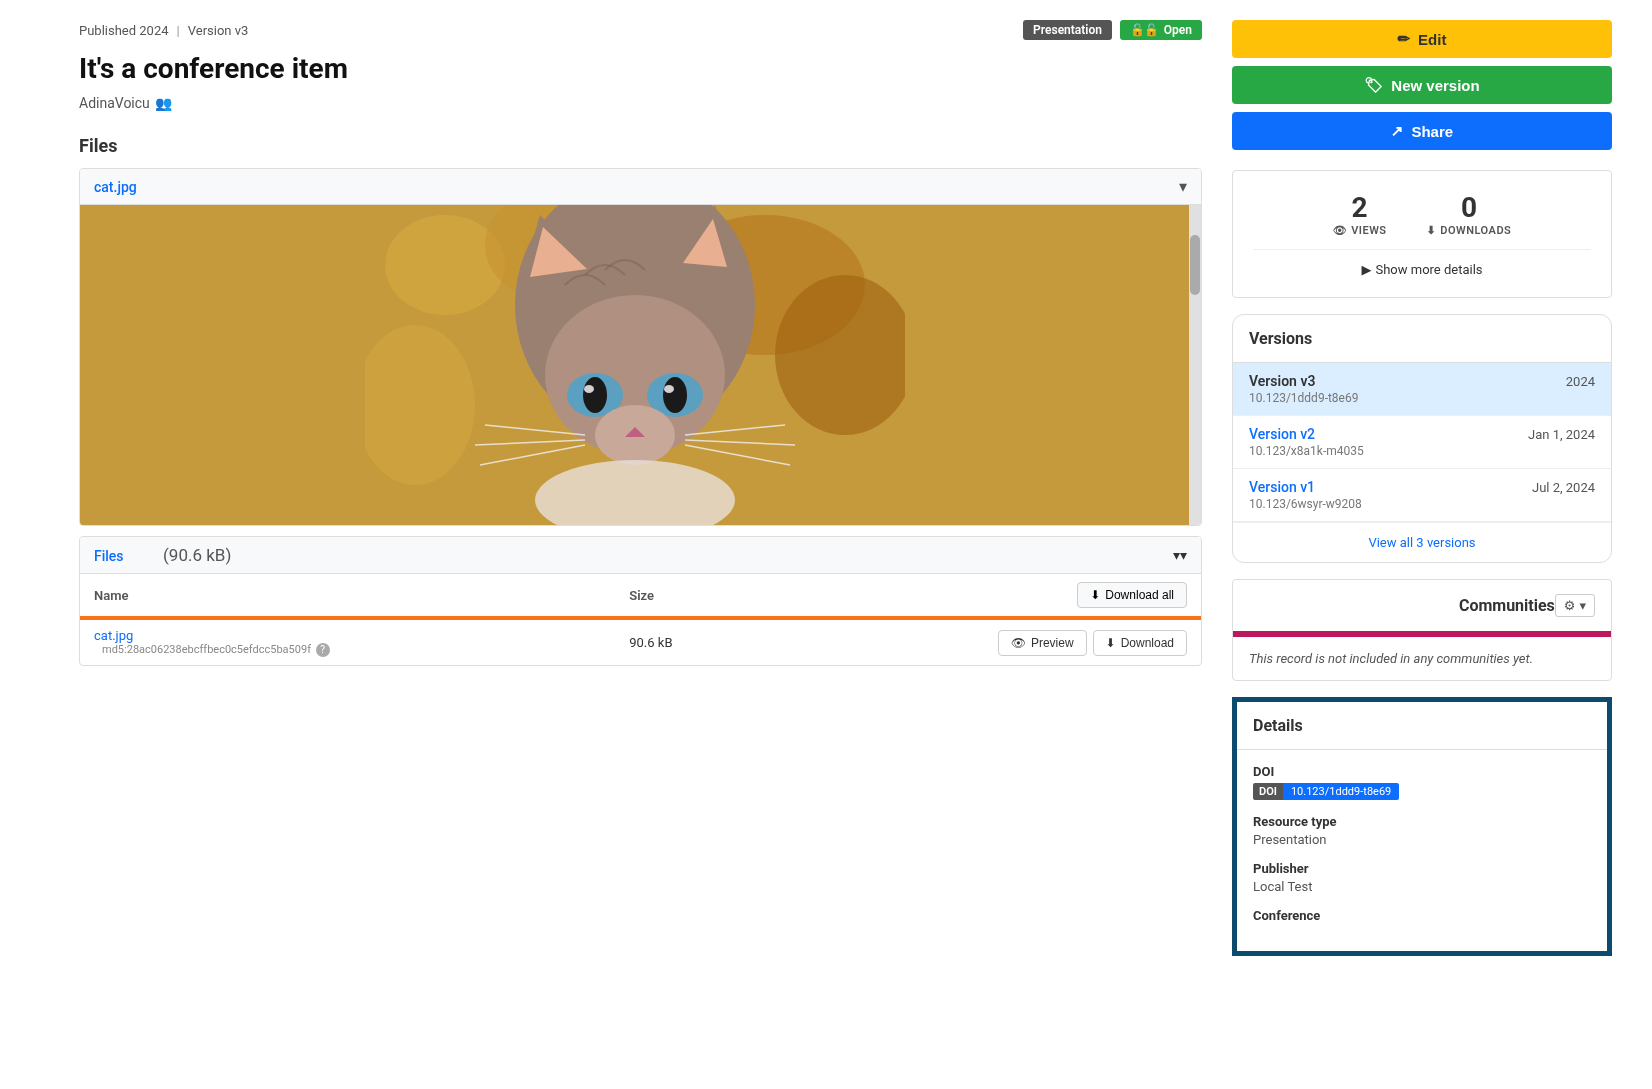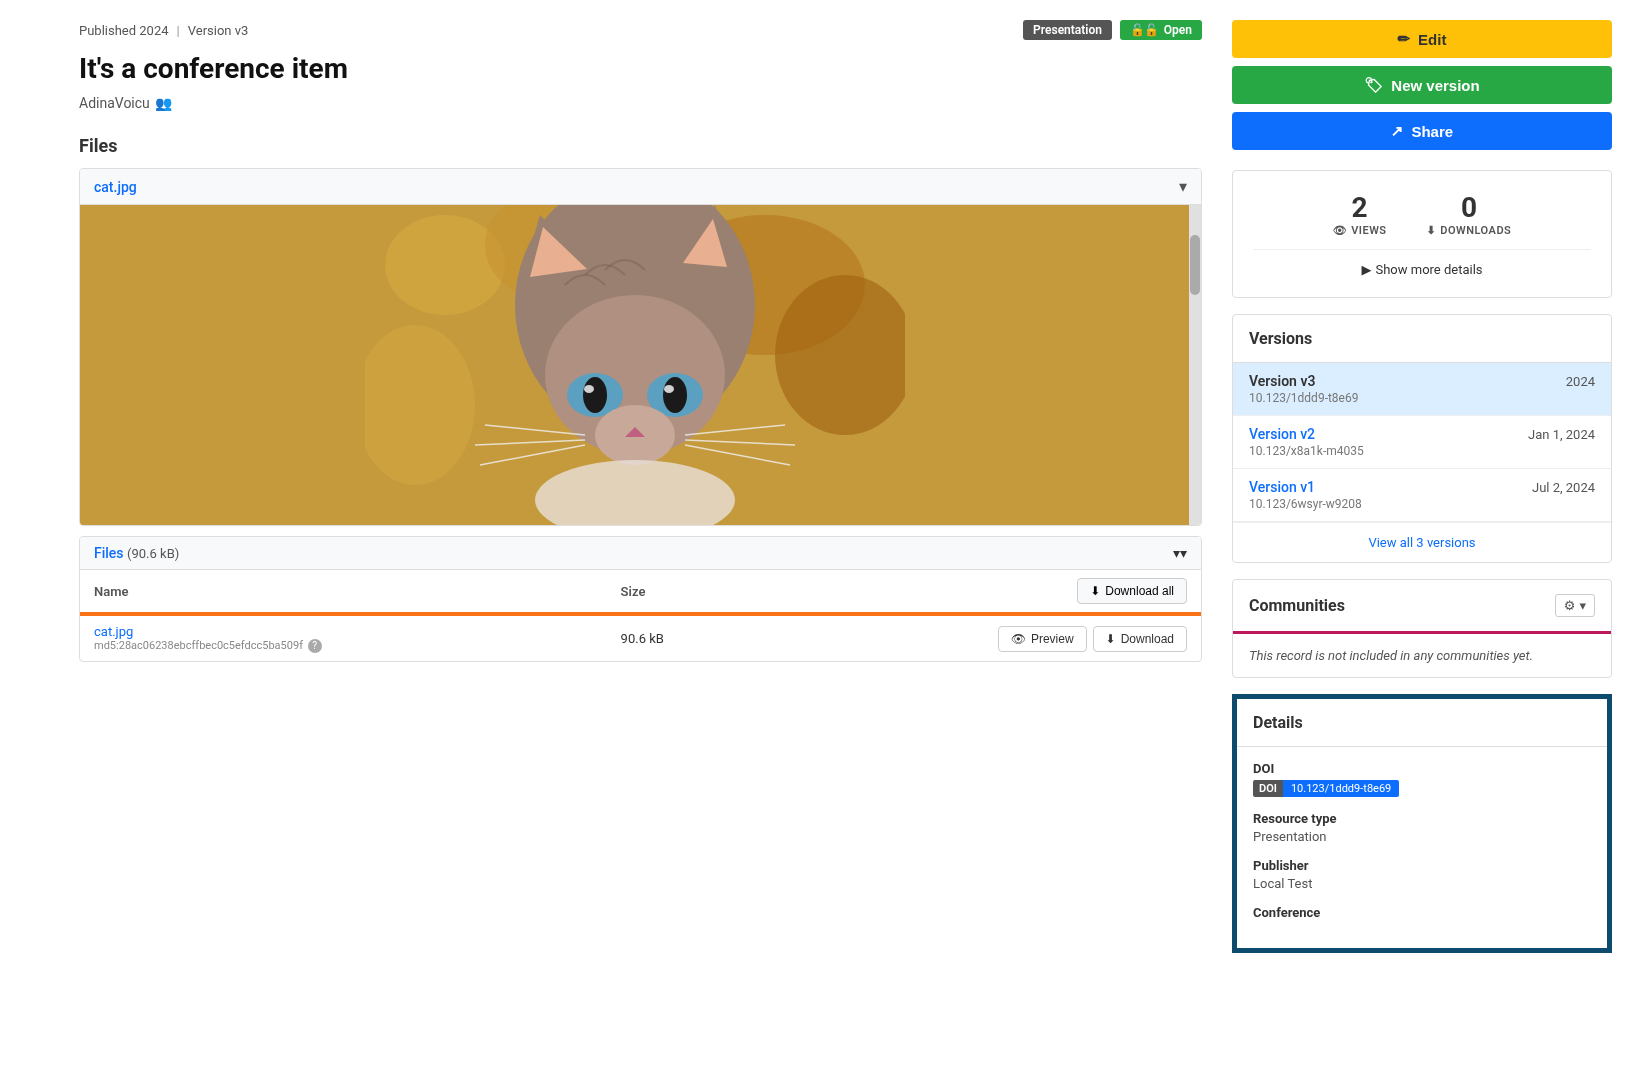--- a/index.html
+++ b/index.html
@@ -33,29 +33,29 @@
 
     .scrollbar-area { display: flex; height: 320px; overflow: hidden; }
     .image-area { flex: 1; position: relative; background: #c49a3c; display: flex; justify-content: center; }
     .scroll-track { width: 12px; background: #e0e0e0; position: relative; }
     .scroll-thumb { width: 10px; height: 60px; background: #aaa; border-radius: 5px; position: absolute; top: 30px; left: 1px; }
     
     
     .files-table-box { border: 1px solid #ddd; border-radius: 4px; overflow: hidden; margin-top: 10px; }
     .files-table-header-bar { display: flex; align-items: center; justify-content: space-between; padding: 8px 14px; background: #f8f9fa; border-bottom: 1px solid #ddd; }
     .files-label-blue { color: #0d6efd; font-weight: 500; }
-    .file-size-info { color: #555; font-size: 13px; }
+    .file-size-info { color: #555; font-size: 17px; margin-left: 36px; }
     
     table { width: 100%; border-collapse: collapse; }
     th { text-align: left; padding: 8px 14px; font-size: 13px; font-weight: 600; color: #555; border-bottom: 4px solid #f97316; }
     td { padding: 8px 14px; font-size: 13px; border-bottom: 1px solid #eee; vertical-align: middle; }
     tr:last-child td { border-bottom: none; }
     
     .file-link { color: #0d6efd; text-decoration: none; }
-    .file-hash { font-size: 11px; color: #888; }
+    .file-hash { font-size: 11px; color: #888; margin-left: 8px; }
     .hash-question { display: inline-block; width: 14px; height: 14px; border-radius: 50%; background: #aaa; color: #fff; font-size: 10px; text-align: center; line-height: 14px; margin-left: 2px; cursor: pointer; }
     
     .btn { display: inline-flex; align-items: center; gap: 5px; padding: 5px 12px; border-radius: 4px; border: 1px solid #ccc; background: #f8f9fa; font-size: 12px; cursor: pointer; white-space: nowrap; }
     .btn-preview { border-color: #ccc; background: #fff; color: #333; }
     .btn-download-small { border-color: #ccc; background: #fff; color: #333; }
     .btn-download-all { border: 1px solid #ccc; background: #f8f9fa; }
     
     .file-actions { display: flex; gap: 6px; justify-content: flex-end; }
     
     
@@ -68,35 +68,35 @@
     
     
     .stats-box { border: 1px solid #ddd; border-radius: 4px; padding: 20px; margin-bottom: 16px; }
     .stats-row { display: flex; justify-content: center; gap: 40px; margin-bottom: 12px; }
     .stat-item { text-align: center; }
     .stat-number { font-size: 28px; font-weight: 700; color: #333; }
     .stat-label { font-size: 11px; font-weight: 600; color: #555; letter-spacing: 0.5px; display: flex; align-items: center; gap: 4px; justify-content: center; }
     .show-more-link { display: flex; align-items: center; gap: 4px; color: #333; font-size: 13px; cursor: pointer; justify-content: center; text-decoration: none; border-top: 1px solid #eee; padding-top: 12px; }
     
     
-    .versions-box { border: 1px solid #ddd; border-radius: 4px; margin-bottom: 16px; overflow: hidden; }
+    .versions-box { border: 1px solid #ddd; border-radius: 12px; margin-bottom: 16px; overflow: hidden; }
     .versions-title { padding: 14px 16px; font-size: 16px; font-weight: 700; border-bottom: 1px solid #ddd; }
     .version-item { padding: 10px 16px; border-bottom: 1px solid #eee; }
     .version-item:last-child { border-bottom: none; }
     .version-item.active { background: #dbeeff; }
     .version-top { display: flex; justify-content: space-between; align-items: center; }
     .version-link { color: #0d6efd; text-decoration: none; font-weight: 500; font-size: 14px; }
     .version-link.active-text { color: #333; font-weight: 600; }
     .version-date { color: #555; font-size: 13px; }
     .version-doi { font-size: 12px; color: #777; margin-top: 2px; }
     .view-all-link { display: block; text-align: center; padding: 12px; color: #0d6efd; font-size: 13px; text-decoration: none; border-top: 1px solid #eee; }
     
     
     .communities-box { border: 1px solid #ddd; border-radius: 4px; margin-bottom: 16px; overflow: hidden; }
-    .communities-header { display: flex; align-items: center; justify-content: space-between; padding: 14px 16px; border-bottom: 3px solid #be185d; }
+    .communities-header { display: flex; align-items: center; justify-content: flex-end; padding: 14px 16px; border-bottom: 6px solid #be185d; }
     .communities-title { font-size: 16px; font-weight: 700; }
     .gear-btn { display: flex; align-items: center; gap: 4px; background: none; border: 1px solid #ccc; border-radius: 3px; padding: 3px 8px; cursor: pointer; font-size: 13px; color: #555; }
     .communities-body { padding: 14px 16px; }
     .communities-empty { font-style: italic; color: #555; font-size: 13px; }
     
     
     .details-box { border: 5px solid #0c4a6e; border-radius: 0; overflow: hidden; }
     .details-title { padding: 14px 16px; font-size: 16px; font-weight: 700; border-bottom: 1px solid #ddd; }
     .details-body { padding: 14px 16px; }
     .detail-group { margin-bottom: 14px; }

